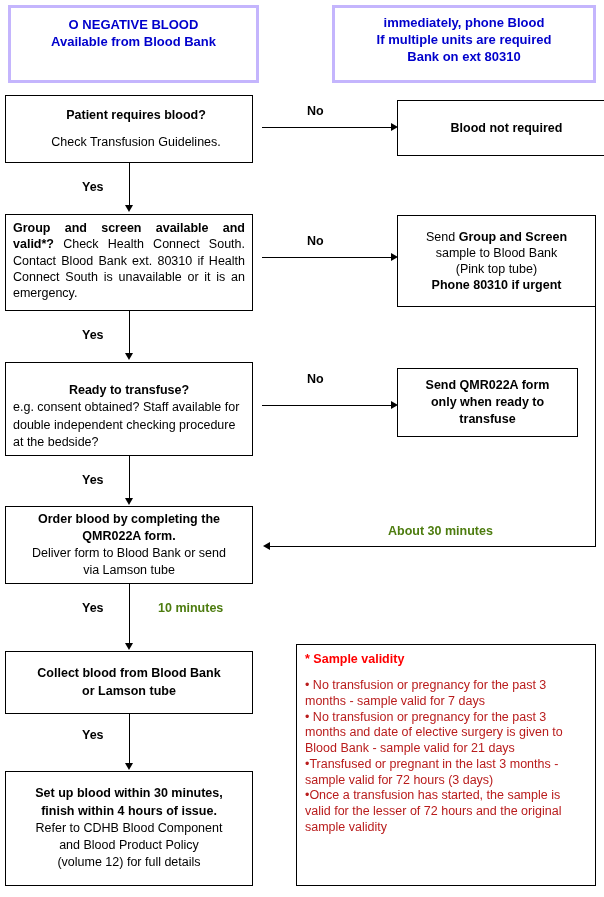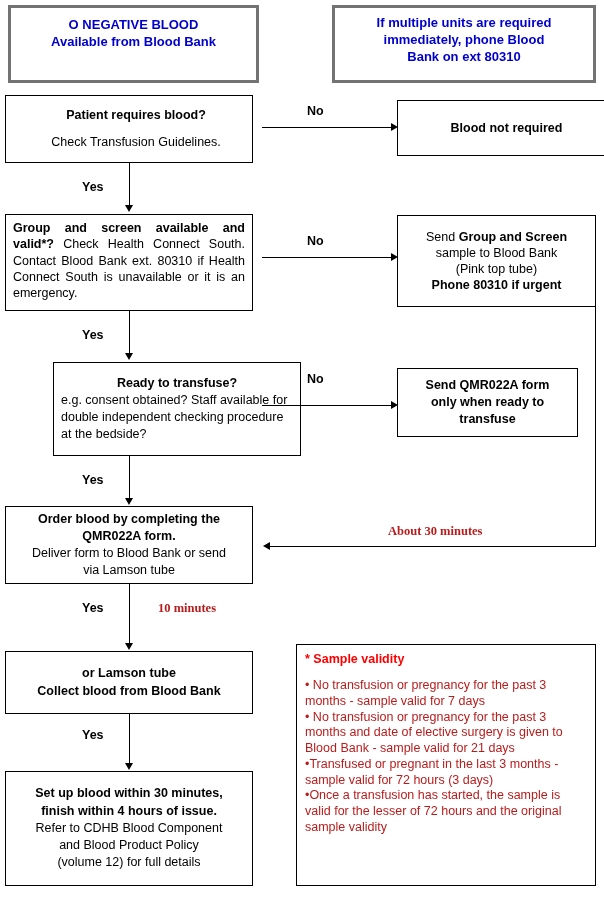--- a/index.html
+++ b/index.html
@@ -25,38 +25,38 @@
   .box {
     position: absolute;
     box-sizing: border-box;
     background: #ffffff;
     border: 1px solid #000000;
     display: flex;
     flex-direction: column;
     justify-content: center;
   }
   .banner {
-    border: 3px solid #737373;
+    border: 3px solid #c4b5fd;
     color: #0000cc;
     font-weight: bold;
     text-align: center;
     justify-content: flex-start;
   }
   .banner .ln { line-height: 1.30; }
 
   .pad { padding: 4px 7px; }
 
   .ctr  { text-align: center; }
   .left { text-align: left; }
   .just { text-align: justify; text-justify: inter-word; }
 
   .b { font-weight: bold; }
   .r { font-weight: normal; }
   .red { color: #000000; }
-  .blue { color: #b91c1c; font-family: Liberation Serif, serif; }
+  .blue { color: #4d7c0f; }
 
   
   .vline {
     position: absolute;
     width: 1px;
     background: #000000;
   }
   .hline {
     position: absolute;
     height: 1px;
@@ -110,22 +110,22 @@
 <body>
 
 <div id="canvas">
 
   <div class="box banner" style="left:8px; top:5px; width:251px; height:78px; padding:9px 6px 0 6px; font-size:13px;">
     <div class="ln">O NEGATIVE BLOOD</div>
     <div class="ln">Available from Blood Bank</div>
   </div>
 
   <div class="box banner" style="left:332px; top:5px; width:264px; height:78px; padding:7px 6px 0 6px; font-size:13px;">
+    <div class="ln">immediately, phone Blood</div>
     <div class="ln">If multiple units are required</div>
-    <div class="ln">immediately, phone Blood</div>
     <div class="ln">Bank on ext 80310</div>
   </div>
 
   <div class="box pad ctr lh14" style="left:5px; top:95px; width:248px; height:68px; font-size:12.5px;padding-left:21px;">
     <div class="b">Patient requires blood?</div>
     <div style="height:10px"></div>
     <div class="r">Check Transfusion Guidelines.</div>
   </div>
 
   <div class="box pad ctr" style="left:397px; top:100px; width:219px; height:56px; font-size:12.5px;">
@@ -157,21 +157,21 @@
   </div>
 
   <div class="hline" style="left:262px; top:257px; width:130px;"></div>
   <div class="arrow-right" style="left:391px; top:253px;"></div>
   <div class="label" style="left:307px; top:234px; font-size:12.5px;">No</div>
 
   <div class="vline" style="left:129px; top:311px; height:45px;"></div>
   <div class="arrow-down" style="left:125px; top:353px;"></div>
   <div class="label" style="left:82px; top:328px; font-size:12.5px;">Yes</div>
 
-  <div class="box lh14" style="left:5px; top:362px; width:248px; height:94px; padding:4px 7px; font-size:12.5px; justify-content:center;margin-left:48px;">
+  <div class="box lh14" style="left:5px; top:362px; width:248px; height:94px; padding:4px 7px; font-size:12.5px; justify-content:flex-end;">
     <div class="b ctr">Ready to transfuse?</div>
     <div class="r left">e.g. consent obtained? Staff available for double independent checking procedure at the bedside?</div>
   </div>
 
   <div class="box ctr lh14" style="left:397px; top:368px; width:181px; height:69px; padding:4px 8px; font-size:12.5px;">
     <div class="b">Send QMR022A form</div>
     <div class="b">only when ready to</div>
     <div class="b">transfuse</div>
   </div>
 
@@ -194,22 +194,22 @@
   <div class="hline" style="left:270px; top:546px; width:326px;"></div>
   <div class="arrow-left" style="left:263px; top:542px;"></div>
   <div class="label blue" style="left:388px; top:524px; font-size:12.5px;">About 30 minutes</div>
 
   <div class="vline" style="left:129px; top:584px; height:62px;"></div>
   <div class="arrow-down" style="left:125px; top:643px;"></div>
   <div class="label" style="left:82px; top:601px; font-size:12.5px;">Yes</div>
   <div class="label blue" style="left:158px; top:601px; font-size:12.5px;">10 minutes</div>
 
   <div class="box ctr lh14" style="left:5px; top:651px; width:248px; height:63px; padding:4px 7px; font-size:12.5px;">
+    <div class="b">Collect blood from Blood Bank</div>
     <div class="b">or Lamson tube</div>
-    <div class="b">Collect blood from Blood Bank</div>
   </div>
 
   <div class="box" style="left:296px; top:644px; width:300px; height:242px; padding:7px 8px; justify-content:flex-start; font-size:12.5px;">
     <div class="note-head" style="margin-bottom:12px;">* Sample validity</div>
     <div class="note-body">• No transfusion or pregnancy for the past 3 months - sample valid for 7 days</div>
     <div class="note-body">• No transfusion or pregnancy for the past 3 months and date of elective surgery is given to Blood Bank - sample valid for 21 days</div>
     <div class="note-body">•Transfused or pregnant in the last 3 months - sample valid for 72 hours (3 days)</div>
     <div class="note-body">•Once a transfusion has started, the sample is valid for the lesser of 72 hours and the original sample validity</div>
   </div>
 

